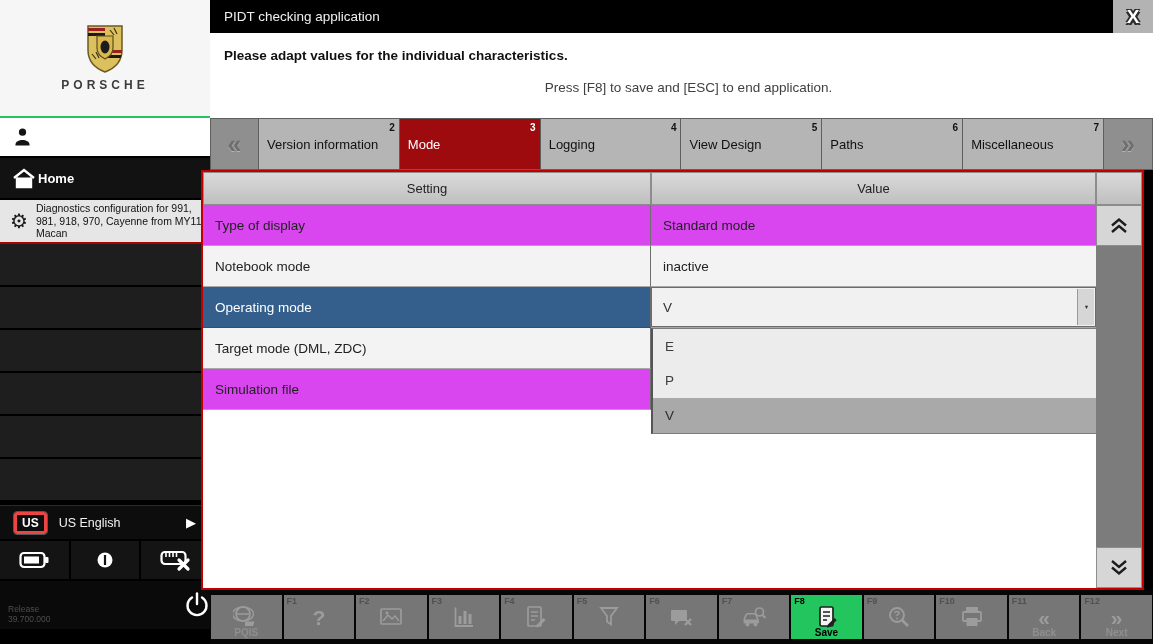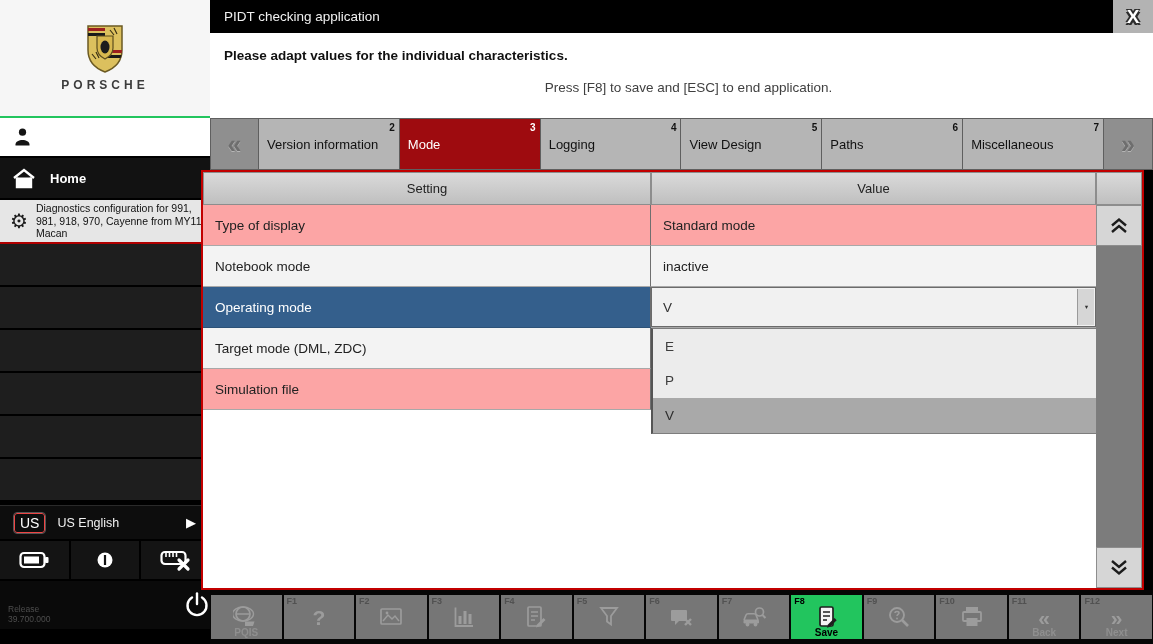--- a/index.html
+++ b/index.html
@@ -7,31 +7,31 @@
   body { position:relative; background:#000; font-family:"Liberation Sans", sans-serif; overflow:hidden; }
 
   
   #sidebar { position:absolute; left:0; top:0; width:210px; height:644px; background:#000; }
   .logo-area { height:118px; background:#f6f6f6; border-bottom:2px solid #22c55e;
                display:flex; flex-direction:column; align-items:center; justify-content:center; }
   .wordmark { font-size:12px; font-weight:bold; letter-spacing:4px; color:#3c3c3c; margin-top:4px; }
   .person-row { height:40px; background:#ffffff; border-bottom:2px solid #000;
                 display:flex; align-items:center; padding-left:13px; }
   .side-home { height:42px; background:#121212; border-bottom:2px solid #000;
-               display:flex; align-items:center; gap:14px; padding-left:12px;
+               display:flex; align-items:center; gap:2px; padding-left:12px;
                color:#fff; font-weight:bold; font-size:13px; }
   .side-config { height:44px; background:#e6e6e6; border-bottom:2px solid #b00000;
                  display:flex; align-items:center; gap:8px; padding:2px 4px 2px 10px; }
   .side-config .gear { font-size:20px; color:#1c1c1c; line-height:1; }
   .side-config .cfg-text { font-size:10.5px; line-height:12.5px; color:#111; }
   .empty-row { height:41px; background:#1e1e1e; margin-bottom:2px; }
   .lang-row { height:36px; margin-top:5px; background:#0d0d0d; border-top:1px solid #2a2a2a; border-bottom:2px solid #000;
               display:flex; align-items:center; padding:0 14px; color:#f2f2f2; font-size:12.5px; }
-  .flag { border:1px solid #ef4444; outline:1px solid #555; border-radius:3px; padding:1px 5px;
-          font-size:14px; font-weight:normal; margin-right:12px; color:#fff; }
+  .flag { border:3px solid #ef4444; outline:1px solid #555; border-radius:3px; padding:1px 5px;
+          font-size:12px; font-weight:bold; margin-right:12px; color:#fff; }
   .lang-row .expand { margin-left:auto; font-size:13px; color:#fff; }
   .status-row { height:40px; background:#141414; border-bottom:2px solid #000; display:flex; }
   .status-cell { flex:1; display:flex; align-items:center; justify-content:center; }
   .status-cell + .status-cell { border-left:2px solid #000; }
   .power-row { height:48px; background:#0a0a0a; position:relative;
                display:flex; align-items:center; justify-content:flex-end; }
   .release { position:absolute; left:8px; bottom:5px; font-size:8.5px; color:#4e4e4e; line-height:10px; }
 
   
   #titlebar { position:absolute; left:210px; top:0; width:943px; height:33px; background:#000;
@@ -56,21 +56,21 @@
   .tab.selected { background:#9e0b0f; color:#fff; }
   .tab-arrow.right { border-left-width:0; }
 
   #content { position:absolute; left:201px; top:170px; width:943px; height:420px;
              background:#fff; border:2px solid #c20000; }
   .th { height:33px; background:linear-gradient(#dadada,#bfbfbf); border:1px solid #8d8d8d;
         display:flex; align-items:center; justify-content:center; font-size:13px; color:#222; }
   .settings-col { position:absolute; left:0; top:0; width:448px; height:416px; }
   .value-col    { position:absolute; left:448px; top:0; width:445px; height:416px; }
   .cell { height:41px; display:flex; align-items:center; padding-left:12px;
-          font-size:13.5px; color:#222; border-bottom:1px solid #a8a8a8; background:#fca5a5; }
+          font-size:13.5px; color:#222; border-bottom:1px solid #a8a8a8; background:#d946ef; }
   .settings-col .cell { border-right:1px solid #6f6f6f; }
   .cell.alt { background:#f3f3f3; }
   .cell.sel-blue { background:#345f8c; color:#fff; border-bottom:1px solid #2c5278; }
   .combo-row { height:41px; position:relative; border-bottom:1px solid #a8a8a8; }
   .combo { position:absolute; inset:0; border:1px solid #6b6b6b; background:#f1f1f1;
            display:flex; align-items:center; padding-left:11px; font-size:13.5px; color:#333; cursor:pointer; }
   .combo-btn { position:absolute; right:1px; top:1px; bottom:1px; width:17px; background:#d6d6d6;
                border-left:1px solid #9a9a9a; display:flex; align-items:center; justify-content:center;
                font-size:9px; color:#333; cursor:pointer; }
   .dropdown-panel { position:absolute; left:448px; top:156px; width:446px; height:106px; background:#ececec;

